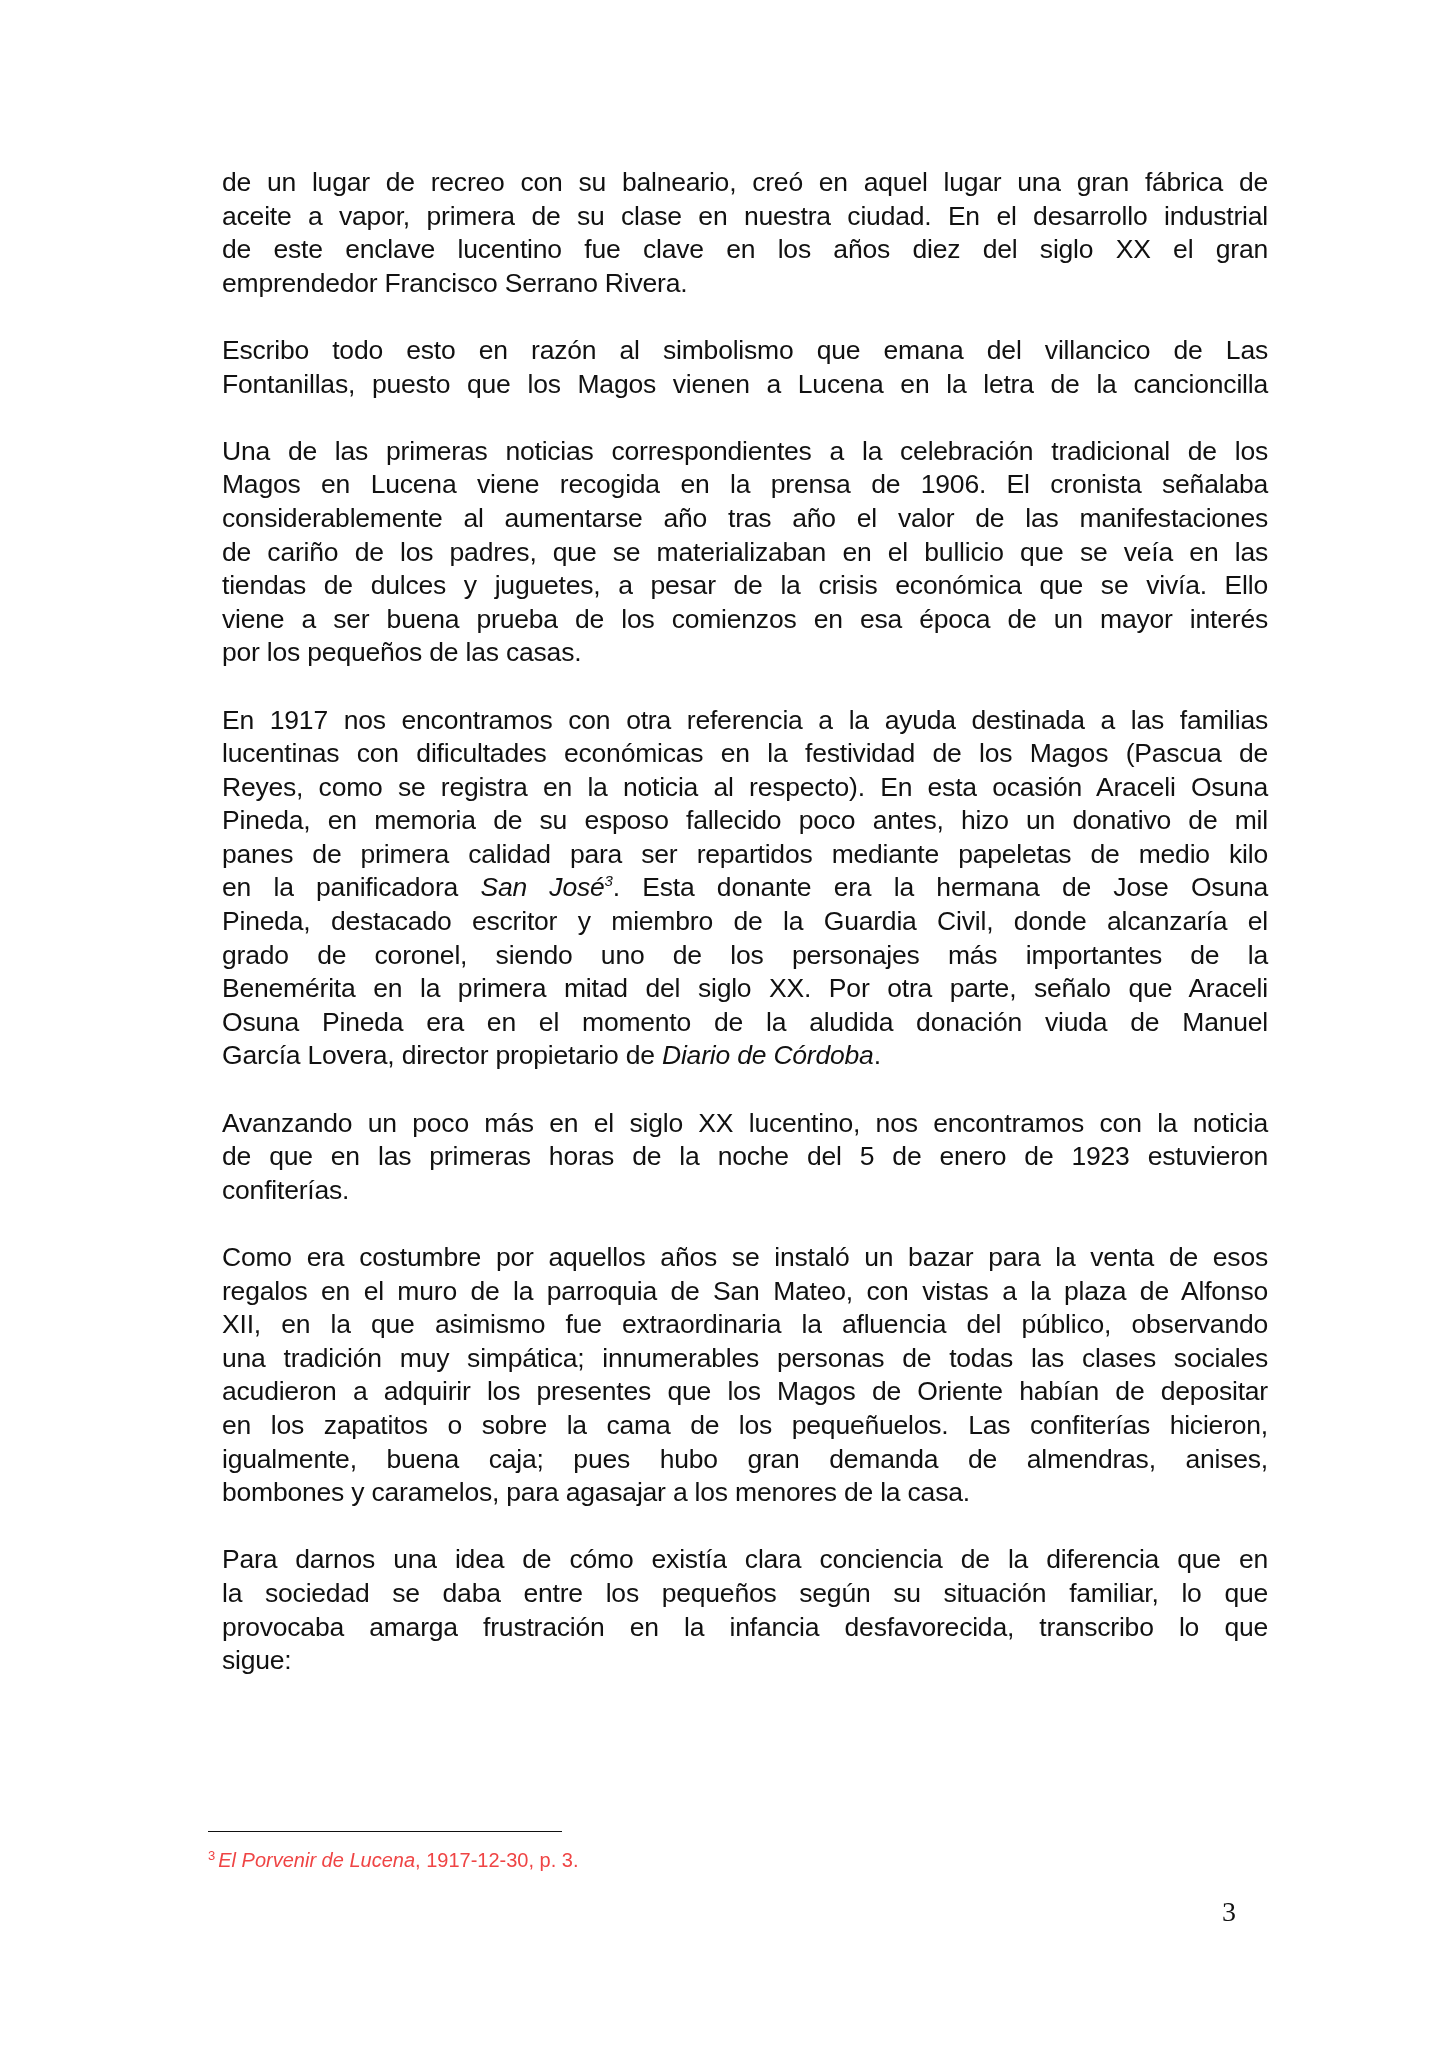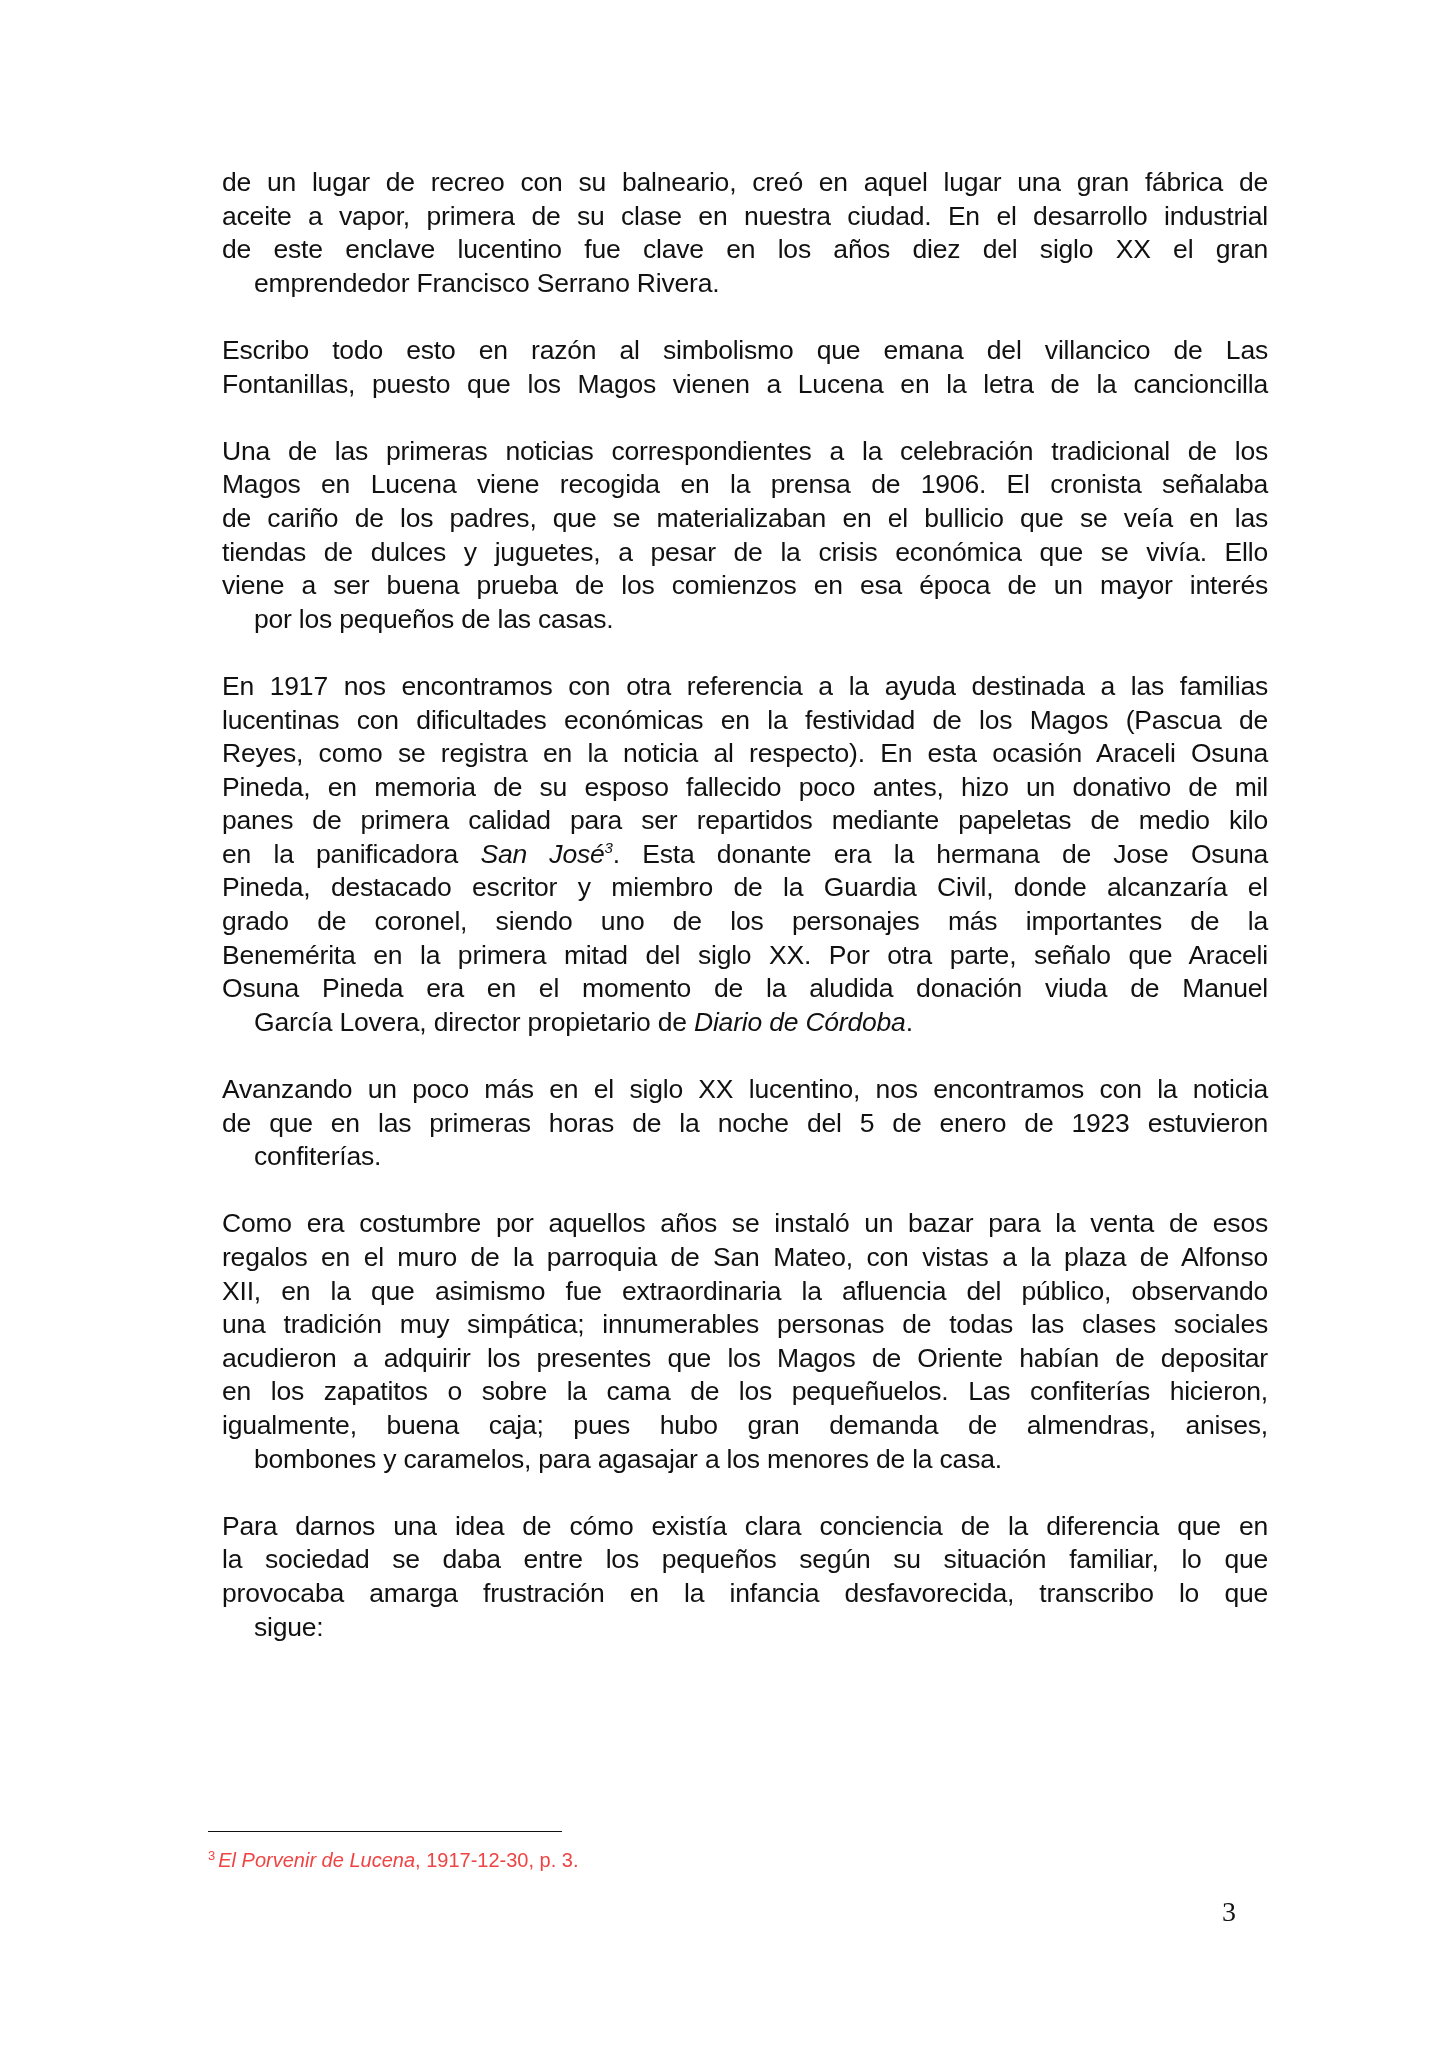--- a/index.html
+++ b/index.html
@@ -29,21 +29,20 @@
       margin: 0 0 33.6px 0;
     }
     .para .line {
       display: block;
       text-align: justify;
       text-align-last: justify;
       white-space: nowrap;
     }
     .para .line.last {
       text-align-last: left;
-      margin-left: 32px;
     }
     em { }
     sup.fnref {
       font-size: 15px;
       line-height: 0;
       vertical-align: 10px;
       font-style: italic;
     }
     .footnote-rule {
       position: absolute;
@@ -87,20 +86,21 @@
       <span class="line">de este enclave lucentino fue clave en los años diez del siglo XX el gran</span>
       <span class="line last">emprendedor Francisco Serrano Rivera.</span>
     </p>
     <p class="para">
       <span class="line">Escribo todo esto en razón al simbolismo que emana del villancico de Las</span>
       <span class="line">Fontanillas, puesto que los Magos vienen a Lucena en la letra de la cancioncilla</span>
     </p>
     <p class="para">
       <span class="line">Una de las primeras noticias correspondientes a la celebración tradicional de los</span>
       <span class="line">Magos en Lucena viene recogida en la prensa de 1906. El cronista señalaba</span>
+      <span class="line">considerablemente al aumentarse año tras año el valor de las manifestaciones</span>
       <span class="line">de cariño de los padres, que se materializaban en el bullicio que se veía en las</span>
       <span class="line">tiendas de dulces y juguetes, a pesar de la crisis económica que se vivía. Ello</span>
       <span class="line">viene a ser buena prueba de los comienzos en esa época de un mayor interés</span>
       <span class="line last">por los pequeños de las casas.</span>
     </p>
     <p class="para">
       <span class="line">En 1917 nos encontramos con otra referencia a la ayuda destinada a las familias</span>
       <span class="line">lucentinas con dificultades económicas en la festividad de los Magos (Pascua de</span>
       <span class="line">Reyes, como se registra en la noticia al respecto). En esta ocasión Araceli Osuna</span>
       <span class="line">Pineda, en memoria de su esposo fallecido poco antes, hizo un donativo de mil</span>

